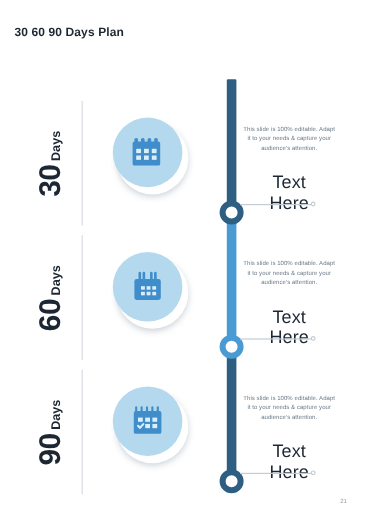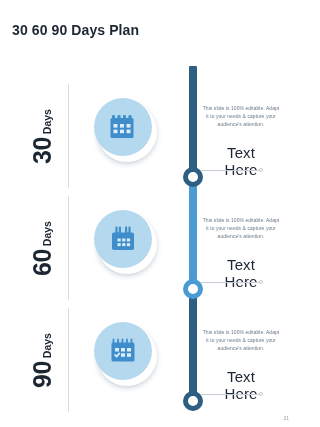--- a/index.html
+++ b/index.html
@@ -14,21 +14,21 @@
     overflow: hidden;
     font-family: "Liberation Sans", sans-serif;
     -webkit-font-smoothing: antialiased;
   }
 
   
   .slide-title {
     position: absolute;
     left: 12px;
     top: 22px;
-    font-size: 14px;
+    font-size: 10px;
     font-weight: bold;
     color: #1d2733;
     letter-spacing: 0.1px;
     white-space: nowrap;
   }
 
   
   .row {
     position: absolute;
     left: 0;

